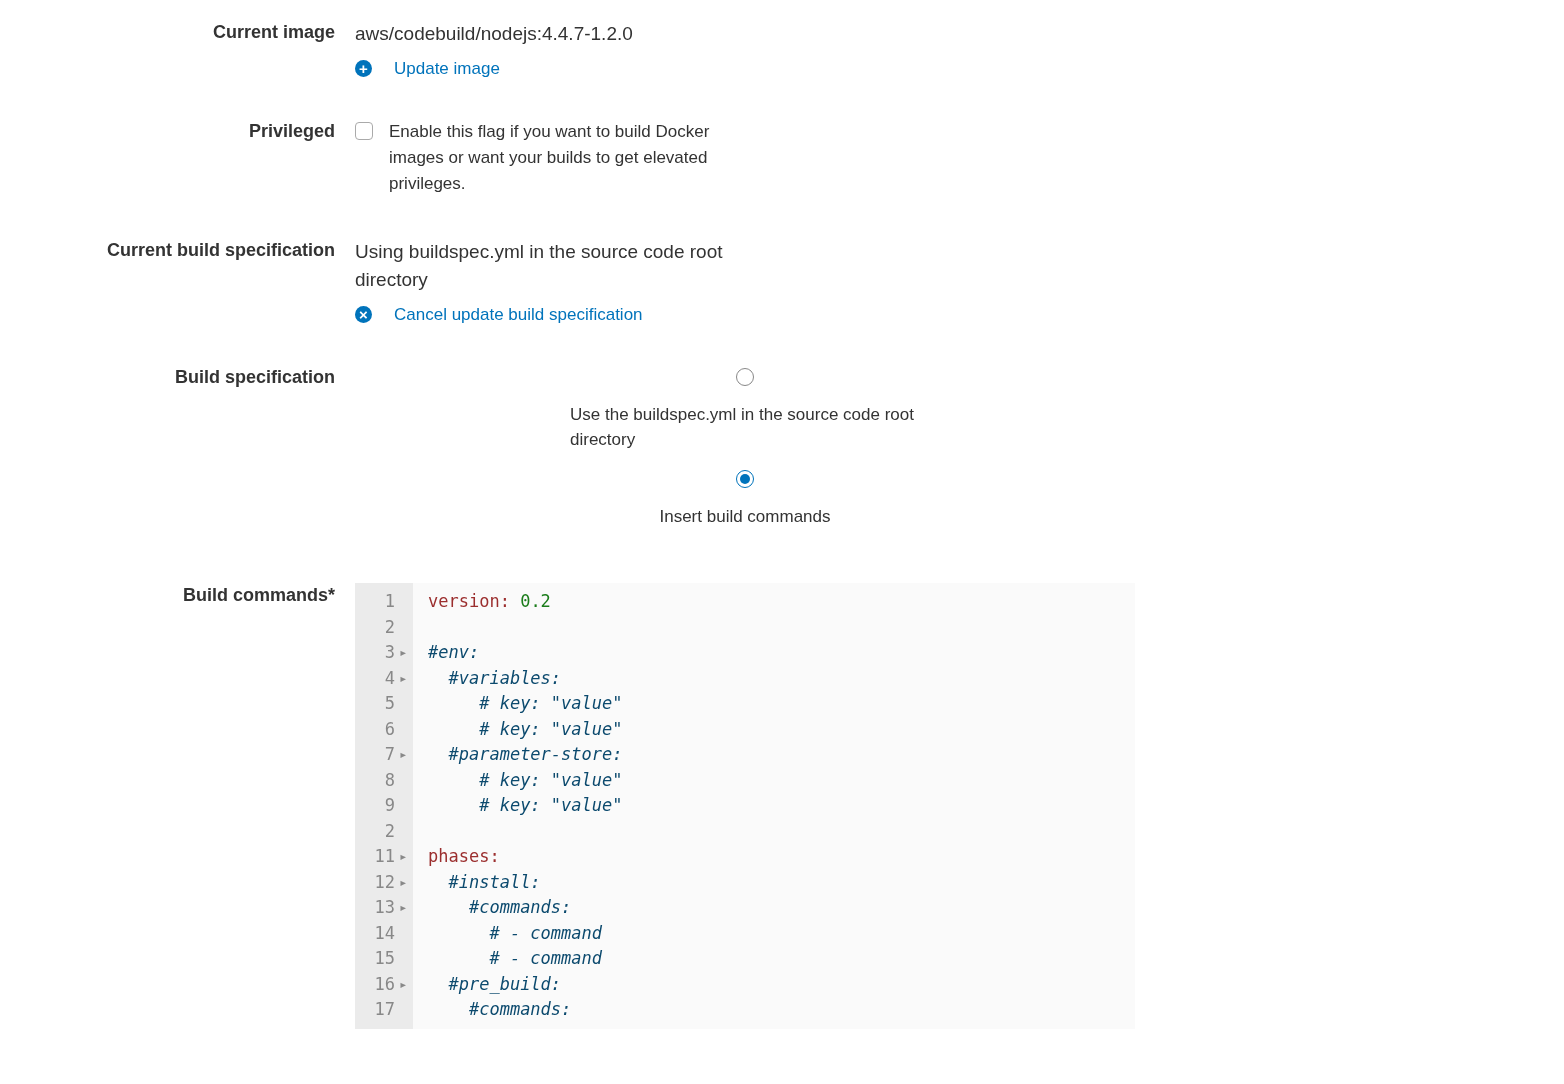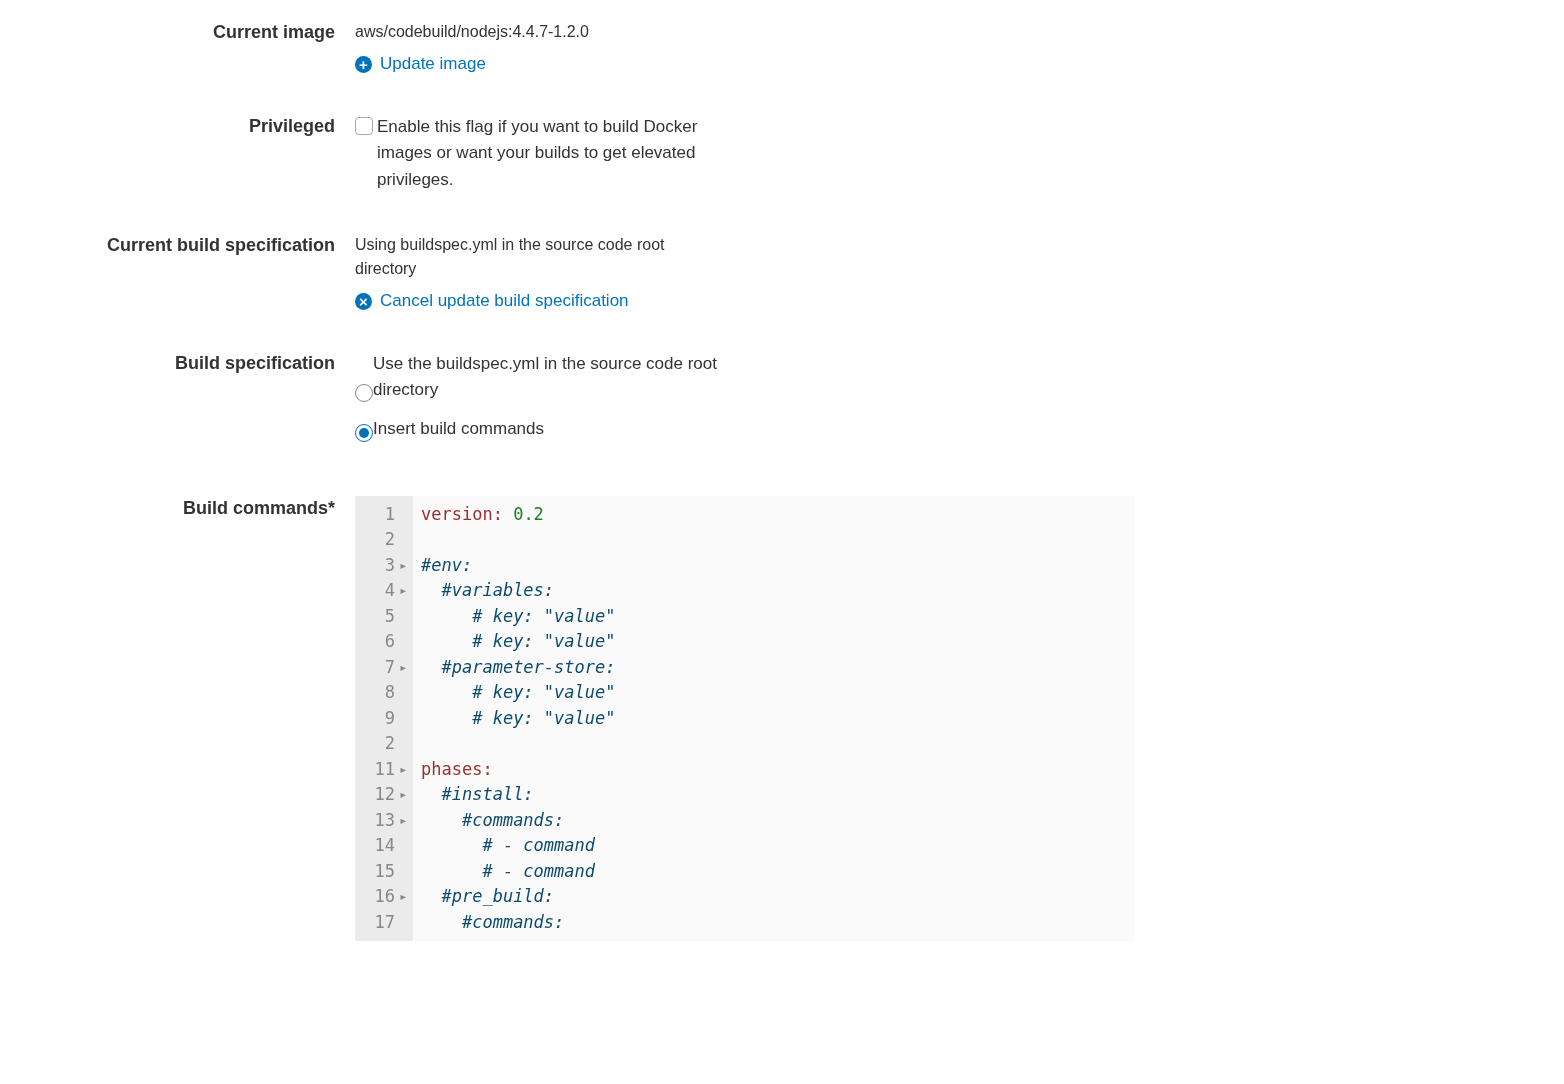--- a/index.html
+++ b/index.html
@@ -26,28 +26,28 @@
       font-weight: 700;
       color: #333;
       padding-top: 2px;
       font-size: 18px;
     }
     .form-content {
       flex: 1;
       max-width: 780px;
     }
     .value-text {
-      font-size: 16px;
+      font-size: 19px;
       color: #333;
       line-height: 1.5;
     }
     .link-row {
       display: flex;
       align-items: center;
-      gap: 8px;
+      gap: 22px;
       margin-top: 10px;
       cursor: pointer;
     }
     .link-text {
       color: #0073bb;
       font-size: 17px;
     }
     .icon-circle {
       width: 17px;
       height: 17px;
@@ -66,41 +66,43 @@
       line-height: 1;
     }
     .icon-x::before {
       content: "×";
       font-size: 15px;
       line-height: 1;
     }
     .checkbox-row {
       display: flex;
       align-items: flex-start;
-      gap: 4px;
+      gap: 16px;
     }
     .checkbox {
       width: 18px;
       height: 18px;
       border: 1.5px solid #aaa;
       border-radius: 4px;
       margin-top: 3px;
       flex-shrink: 0;
       cursor: pointer;
     }
     .checkbox-text {
       font-size: 17px;
       color: #333;
       line-height: 1.55;
       max-width: 360px;
     }
     .radio-row {
       display: flex;
-      align-items: flex-end;
+      align-items: center;
+      gap: 16px;
       margin-bottom: 14px;
+      flex-direction: column;
     }
     .radio {
       width: 18px;
       height: 18px;
       border: 1.5px solid #888;
       border-radius: 50%;
       margin-top: 3px;
       flex-shrink: 0;
       cursor: pointer;
       display: inline-flex;
@@ -151,21 +153,21 @@
       width: 8px;
       color: #888;
       font-size: 14px;
       text-align: center;
     }
     .line-num {
       min-width: 20px;
       text-align: right;
     }
     .code-body {
-      padding: 6px 8px;
+      padding: 6px 15px;
       flex: 1;
     }
     .code-line {
       height: 25.5px;
       white-space: pre;
       display: flex;
       align-items: center;
     }
     .key { color: #9b2e2e; }
     .value { color: #1a7c1a; text-align: center; }

